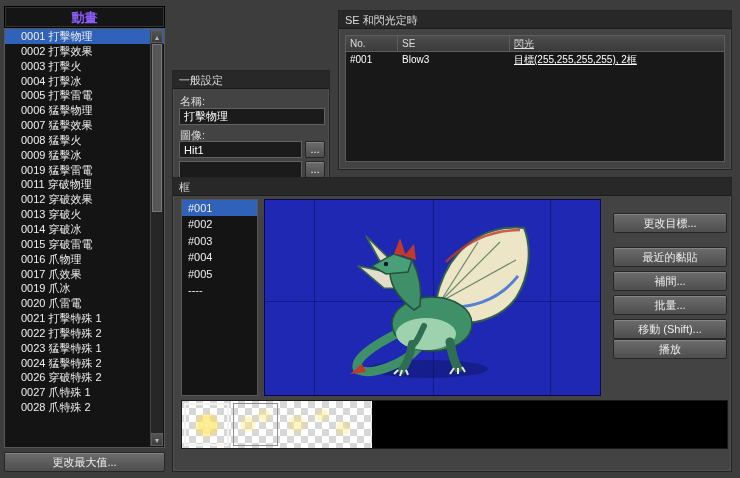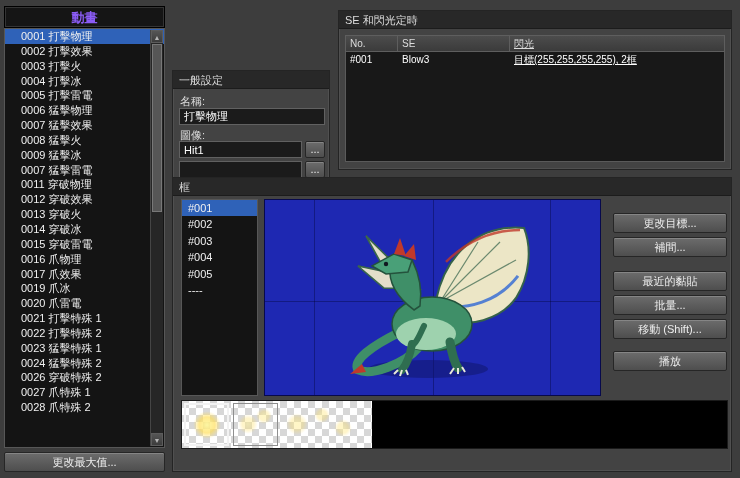--- a/index.html
+++ b/index.html
@@ -67,21 +67,21 @@
   .frame-row{height:16.4px;line-height:16.4px;font-size:11px;padding-left:6px;color:#f0f0f0;}
   .frame-row.selected{background:var(--sel,#2f62b8);}
   #preview{position:absolute;left:91px;top:21px;width:337px;height:197px;background:var(--preview,#1e28b2);
            border:1px solid #07094c;overflow:hidden;}
   .cross-v{position:absolute;top:0;bottom:0;width:1px;background:rgba(0,0,40,.35);}
   .cross-h{position:absolute;left:0;right:0;height:1px;background:rgba(0,0,40,.35);}
   #frame-buttons{position:absolute;left:440px;top:35px;width:114px;display:flex;flex-direction:column;}
   .side-btn{height:20px;line-height:18px;margin-top:4px;}
   .side-btn:first-child{margin-top:0;}
   .side-btn.gap-lg{margin-top:14px;}
-  .side-btn.gap-md{margin-top:12px;}
+  .side-btn.gap-md{margin-top:0;}
   #thumb-strip{position:absolute;left:8px;top:222px;width:547px;height:49px;background:#000;border:1px solid #1a1a1a;}
   #thumb-checkered{position:absolute;left:0;top:0;width:190px;height:100%;
                    background:repeating-conic-gradient(#ffffff 0% 25%, #d7d7d7 0% 50%);background-size:14px 14px;}
   .thumb-cell{position:absolute;top:2px;height:43px;width:45px;}
   #thumb-cell-1{left:2px;border:2px solid #f2f2f2;}
   #thumb-cell-2{left:51px;border:1px solid #8f8f8f;}
   .blob{position:absolute;border-radius:50%;pointer-events:none;}
   .blob.bright{background:radial-gradient(circle,rgba(255,248,160,.95) 0%,rgba(255,220,80,.65) 40%,rgba(255,220,80,0) 70%);}
   .blob.faint{background:radial-gradient(circle,rgba(255,240,150,.55) 0%,rgba(255,220,80,.3) 40%,rgba(255,220,80,0) 70%);}
   #dragon{position:absolute;left:50%;top:53%;transform:translate(-50%,-53%);}
@@ -95,21 +95,21 @@
     <div id="anim-rows">
         <div class="anim-row selected">0001 打擊物理</div>
         <div class="anim-row">0002 打擊效果</div>
         <div class="anim-row">0003 打擊火</div>
         <div class="anim-row">0004 打擊冰</div>
         <div class="anim-row">0005 打擊雷電</div>
         <div class="anim-row">0006 猛擊物理</div>
         <div class="anim-row">0007 猛擊效果</div>
         <div class="anim-row">0008 猛擊火</div>
         <div class="anim-row">0009 猛擊冰</div>
-        <div class="anim-row">0007 猛擊雷電</div>
+        <div class="anim-row">0019 猛擊雷電</div>
         <div class="anim-row">0011 穿破物理</div>
         <div class="anim-row">0012 穿破效果</div>
         <div class="anim-row">0013 穿破火</div>
         <div class="anim-row">0014 穿破冰</div>
         <div class="anim-row">0015 穿破雷電</div>
         <div class="anim-row">0016 爪物理</div>
         <div class="anim-row">0017 爪效果</div>
         <div class="anim-row">0019 爪冰</div>
         <div class="anim-row">0020 爪雷電</div>
         <div class="anim-row">0021 打擊特殊 1</div>
@@ -209,22 +209,22 @@
       <path d="M84,130 C82,142 79,150 74,156" stroke="#2f6e50" stroke-width="8" fill="none" stroke-linecap="round"></path>
       <path d="M122,128 C124,140 126,148 130,154" stroke="#2f6e50" stroke-width="9" fill="none" stroke-linecap="round"></path>
       <path d="M96,112 C92,120 90,126 86,130" stroke="#2f6e50" stroke-width="6" fill="none" stroke-linecap="round"></path>
       <path d="M70,156 L66,160 M74,156 L72,162 M78,156 L80,161" stroke="#e8e8d8" stroke-width="2"></path>
       <path d="M126,154 L122,160 M130,154 L130,160 M134,153 L137,158" stroke="#e8e8d8" stroke-width="2"></path>
     </svg>
   </div>
 
   <div id="frame-buttons">
       <div class="btn side-btn">更改目標...</div>
+      <div class="btn side-btn gap-lg">最近的黏貼</div>
       <div class="btn side-btn">補間...</div>
-      <div class="btn side-btn gap-lg">最近的黏貼</div>
       <div class="btn side-btn">批量...</div>
       <div class="btn side-btn">移動 (Shift)...</div>
       <div class="btn side-btn gap-md">播放</div>
     </div>
 
   <div id="thumb-strip">
     <div id="thumb-checkered">
       <div class="thumb-cell" id="thumb-cell-1">
         <div class="blob bright" style="left:7px;top:6px;width:28px;height:28px;"></div>
       </div>

